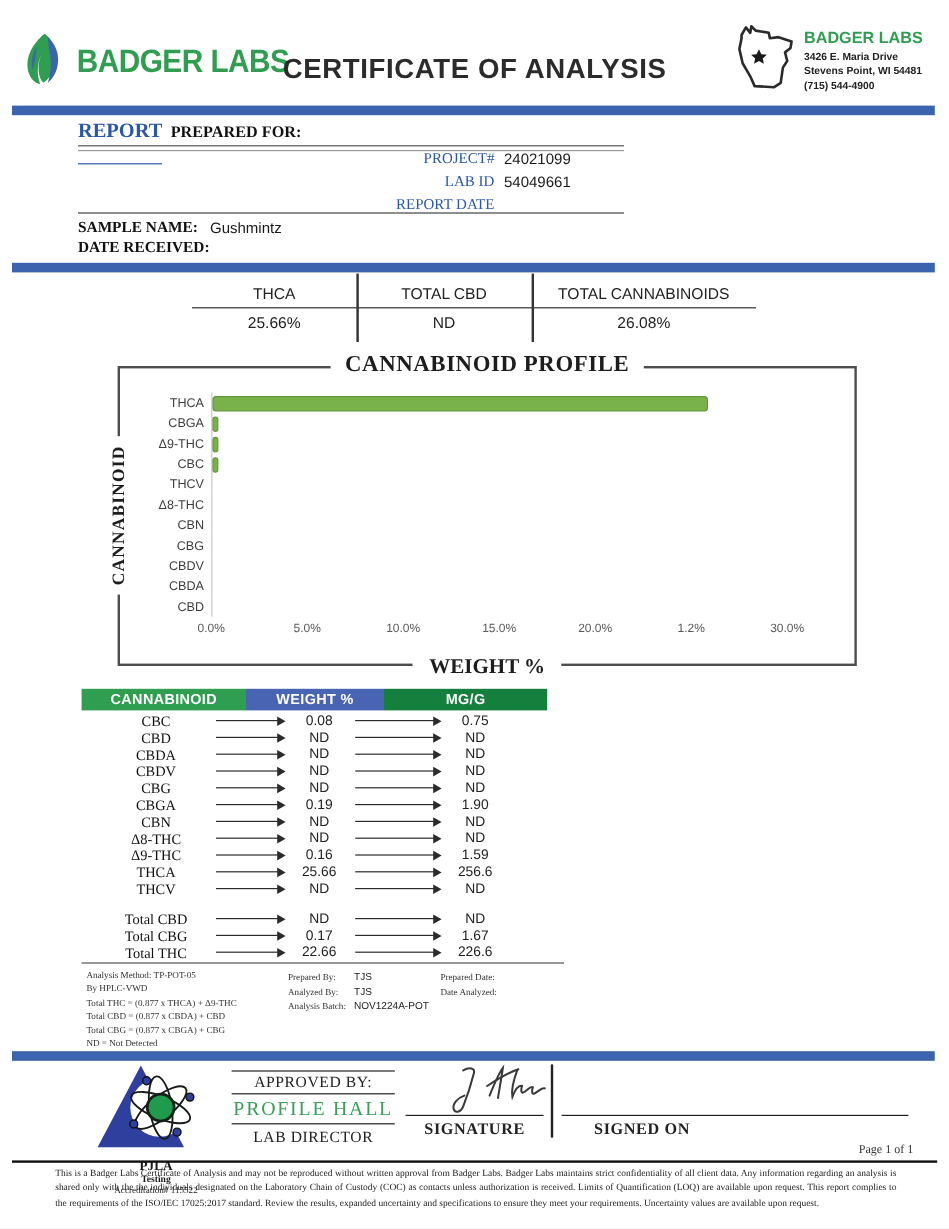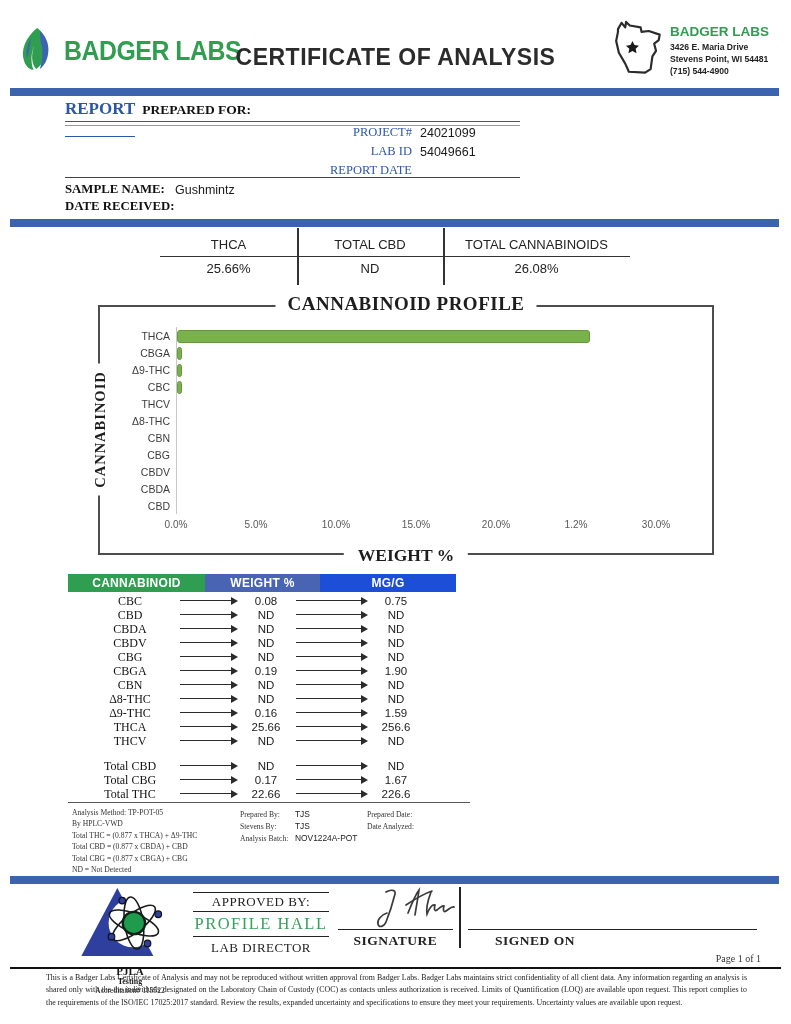--- a/index.html
+++ b/index.html
@@ -247,21 +247,21 @@
         <span style="left: 400px;">1.2%</span>
         <span style="left: 480px;">30.0%</span>
       </div>
     <div class="chart-xlabel">WEIGHT %</div>
   </div>
 
   <div class="rtable">
     <div class="rthead" id="rt-head">
         <div class="rth" style="width: 137px; background: rgb(47, 158, 81);">CANNABINOID</div>
         <div class="rth" style="width: 115px; background: rgb(74, 100, 180);">WEIGHT %</div>
-        <div class="rth" style="width: 136px; background: #1d4ed8;">MG/G</div>
+        <div class="rth" style="width: 136px; background: #15803d;">MG/G</div>
       </div>
     <div class="rbody" id="rt-body">
         <div class="rrow">
           <span class="rname">CBC</span>
           <span class="rarrow a1"></span>
           <span class="rval1">0.08</span>
           <span class="rarrow a2"></span>
           <span class="rval2">0.75</span>
         </div>
         <div class="rrow">
@@ -368,21 +368,21 @@
       <div>ND = Not Detected</div>
     </div>
   <div class="fmeta" id="fmeta">
       <div class="fmeta-row">
         <span class="fmeta-l">Prepared By:</span>
         <span class="fmeta-v">TJS</span>
         <span class="fmeta-l2">Prepared Date:</span>
         <span class="fmeta-v"></span>
       </div>
       <div class="fmeta-row">
-        <span class="fmeta-l">Stevens By:</span>
+        <span class="fmeta-l">Analyzed By:</span>
         <span class="fmeta-v">TJS</span>
         <span class="fmeta-l2">Date Analyzed:</span>
         <span class="fmeta-v"></span>
       </div>
       <div class="fmeta-row">
         <span class="fmeta-l">Analysis Batch:</span>
         <span class="fmeta-v">NOV1224A-POT</span>
         <span class="fmeta-l2"></span>
         <span class="fmeta-v"></span>
       </div>

